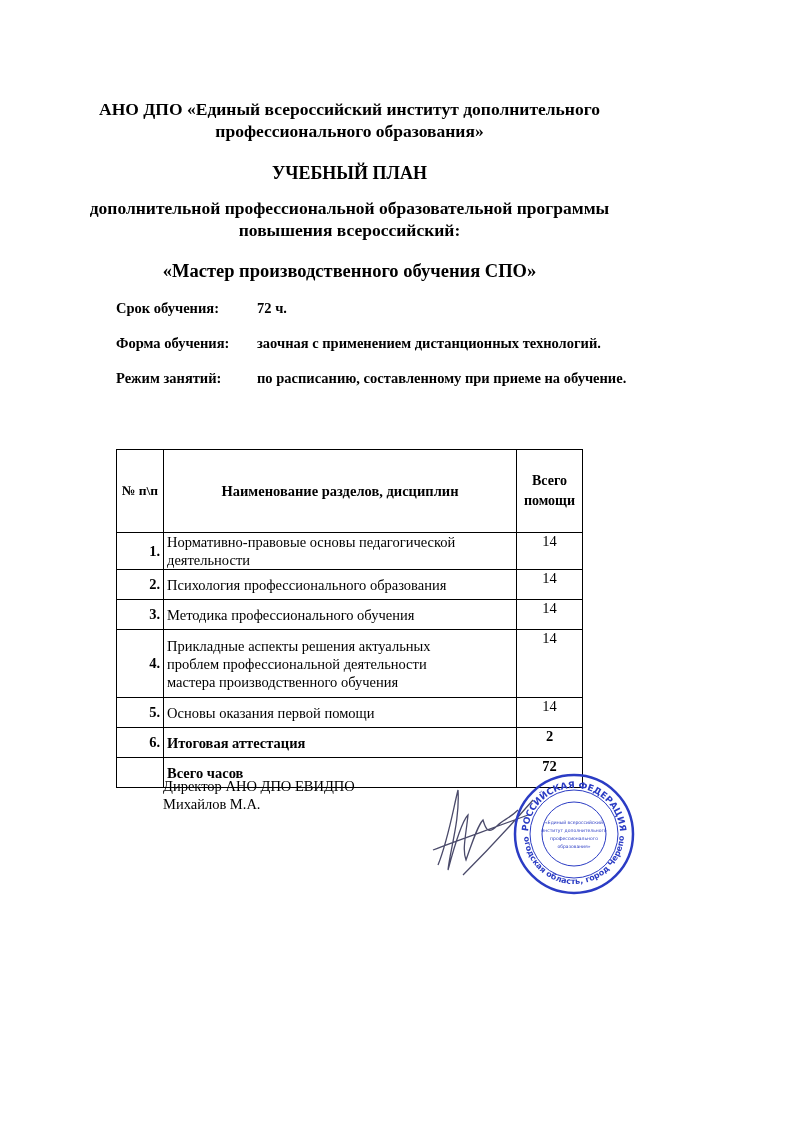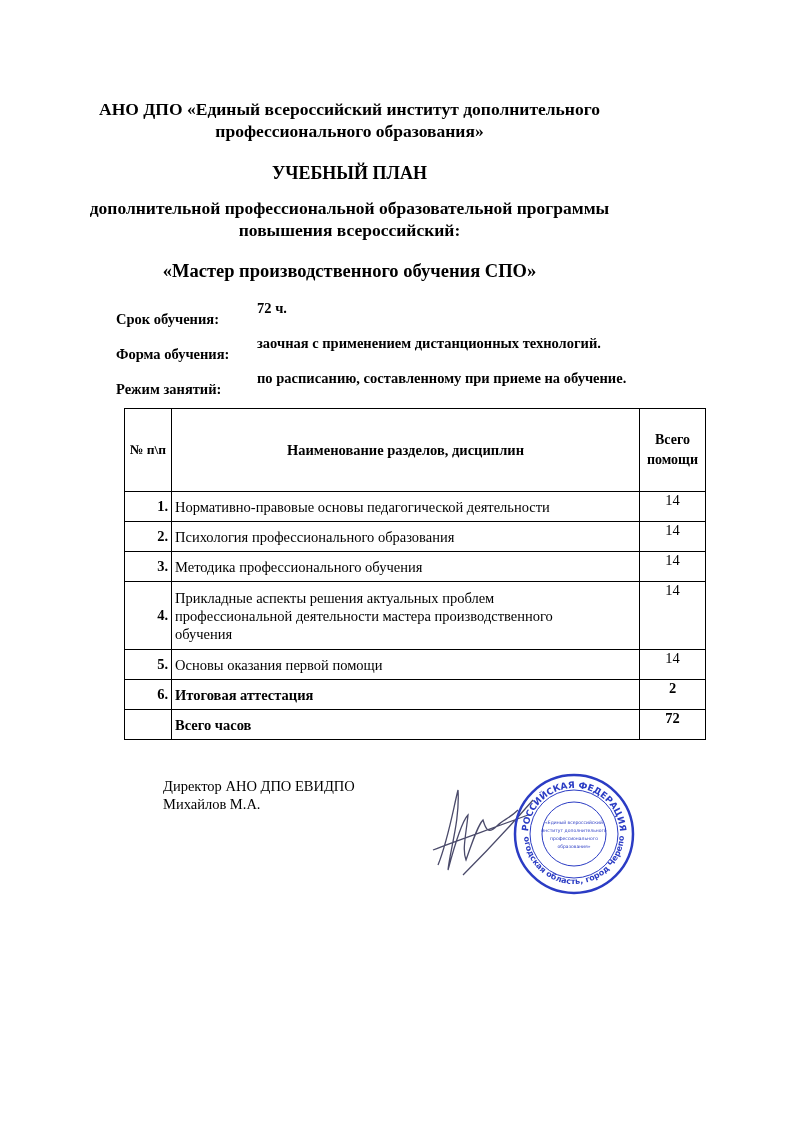--- a/index.html
+++ b/index.html
@@ -4,24 +4,24 @@
 <style>
   html, body { margin: 0; padding: 0; background: #ffffff; }
   body { width: 800px; height: 1131px; position: relative; overflow: hidden;
          font-family: "Liberation Serif", "DejaVu Serif", serif; color: #000; }
   .center { position: absolute; left: 0; width: 699px; text-align: center; font-weight: bold; }
   .org { top: 98px; font-size: 17.5px; line-height: 22px; }
   .plan-title { top: 163px; font-size: 18px; }
   .program { top: 197px; font-size: 17.5px; line-height: 22px; }
   .course { top: 261px; font-size: 18.5px; }
   .meta { position: absolute; left: 116px; font-size: 14.5px; font-weight: bold; }
-  .meta .lbl { display: inline-block; margin-top: 11px; }
+  .meta .lbl { display: inline-block; }
   .meta .val { position: absolute; white-space: nowrap; }
-  table.plan { position: absolute; left: 116px; top: 408px; width: 582px;
-               border-collapse: collapse; font-size: 14.5px; margin-left: 8px; }
+  table.plan { position: absolute; left: 116px; top: 449px; width: 467px;
+               border-collapse: collapse; font-size: 14.5px; }
   table.plan td, table.plan th { border: 1.5px solid #000; padding: 0 3px; }
   table.plan th { font-weight: bold; height: 82px; }
   th.num { width: 40px; text-align: center; font-size: 13.5px; }
   th.hours { width: 59px; line-height: 20px; font-size: 14px; }
   td.num { text-align: right; font-weight: bold; padding-right: 7px; }
   td.hours { text-align: center; vertical-align: top; padding-top: 6px; }
   td.name { padding-left: 2px; line-height: 18px; }
   tr.r { height: 30px; }
   tr.bold td { font-weight: bold; }
   .sign { position: absolute; left: 163px; top: 777px; font-size: 14.5px; line-height: 18px; }

